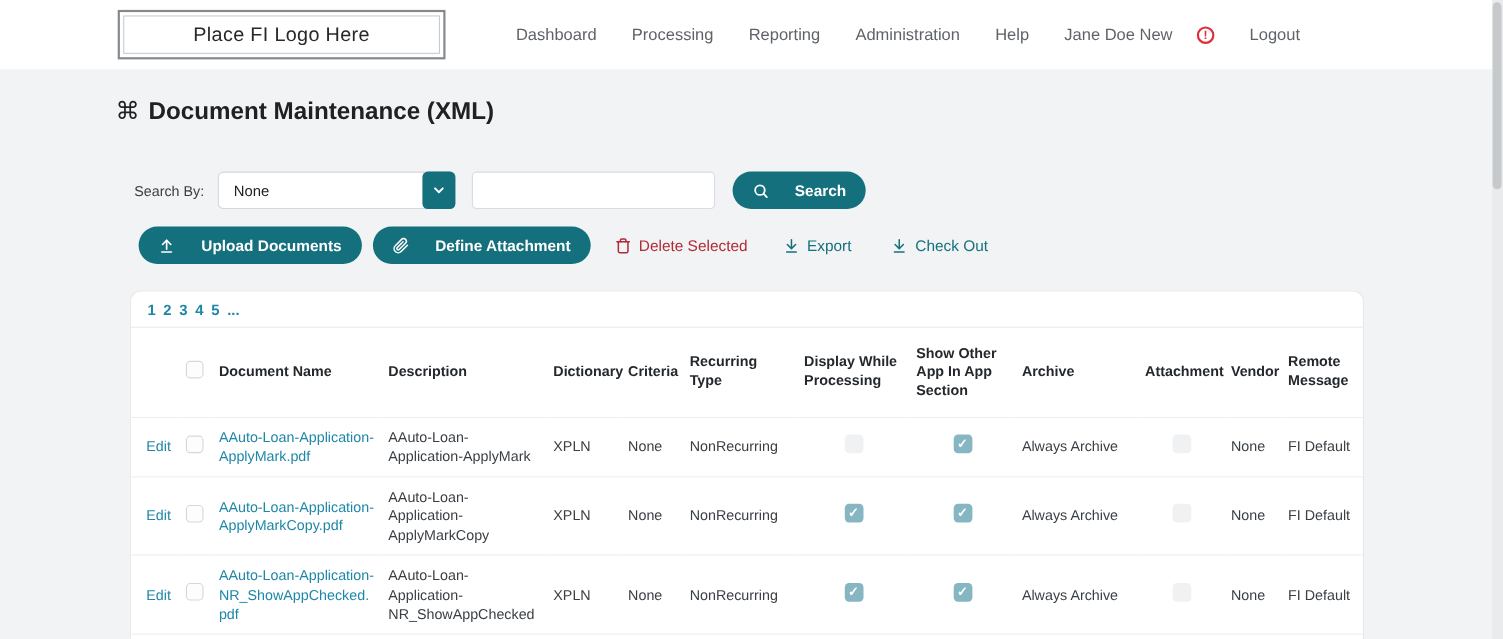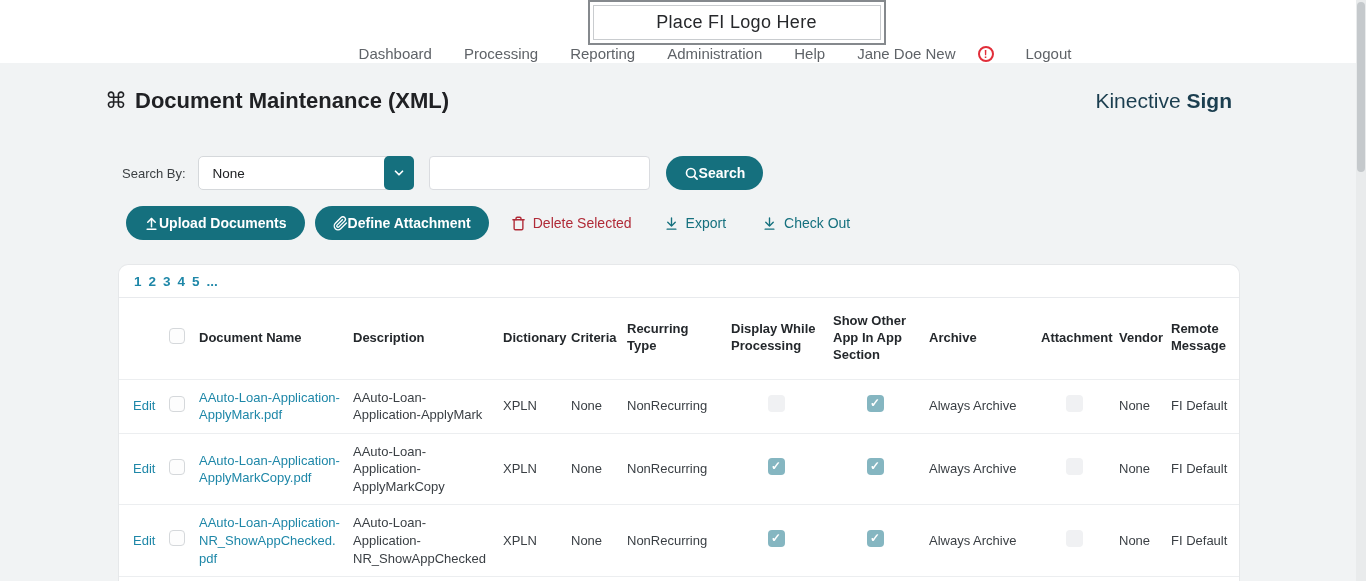--- a/index.html
+++ b/index.html
@@ -1,20 +1,20 @@
 <!DOCTYPE html>
 <html><head>
 <meta charset="utf-8">
 <style>
   * { margin:0; padding:0; box-sizing:border-box; }
   html,body { width:1366px; height:581px; overflow:hidden; background:#f1f3f4;
               font-family:"Liberation Sans", sans-serif; }
 
   
-  .navbar { height:63px; background:#fff; display:flex; align-items:center;flex-direction:column; }
+  .navbar { height:63px; background:#fff; display:flex; align-items:center; }
   .logo-box { margin-left:107px; width:298px; height:45px; border:2px solid #85898d;
               outline:1px solid #c9cccf; outline-offset:-6px;
               display:flex; align-items:center; justify-content:center;
               font-size:18px; color:#26282b; letter-spacing:.3px; background:#fff; }
   .nav-links { display:flex; gap:32px; margin-left:64px;
                font-size:15px; color:#5f6368; }
   .nav-links a { color:#5f6368; text-decoration:none; white-space:nowrap; cursor:pointer; }
   .user-item { display:flex; align-items:center; gap:22px; }
   .warn-icon { display:inline-block; width:16px; height:16px; border:2px solid #e12d39;
                border-radius:50%; color:#e12d39; font-size:11px; font-weight:700;
@@ -36,21 +36,21 @@
   .select { display:flex; align-items:center; width:216px; height:34px; background:#fff;
             border:1px solid #d5d8db; border-radius:5px; cursor:pointer; }
   .select .value { flex:1; padding-left:14px; font-size:13.5px; color:#202124; }
   .select .chev { width:30px; height:34px; margin:-1px; background:#15707e;
                   border-radius:5px; display:flex; align-items:center; justify-content:center; }
   .search-input { width:221px; height:34px; margin-left:15px; border:1px solid #dadce0;
                   border-radius:4px; background:#fff; padding:0 10px; font-size:13px;
                   font-family:"Liberation Sans", sans-serif; outline:none; }
   .btn-pill { height:34px; border:none; border-radius:17px; background:#15707e; color:#fff;
               font-size:14px; font-weight:600; font-family:"Liberation Sans", sans-serif;
-              display:inline-flex; align-items:center; gap:0; padding:0 18px; cursor:pointer;
+              display:inline-flex; align-items:center; gap:24px; padding:0 18px; cursor:pointer;
               white-space:nowrap;justify-content:flex-end; }
   .search-btn { margin-left:16px; }
 
   
   .actions-row { display:flex; align-items:center; margin:16px 0 0 126px; }
   .actions-row .gap10 { margin-left:10px; }
   .link-btn { display:inline-flex; align-items:center; gap:7px; background:none; border:none;
               font-size:14px; font-weight:400; cursor:pointer;
               font-family:"Liberation Sans", sans-serif; }
   .danger { color:#b02a37; margin-left:22px; }
@@ -111,24 +111,20 @@
       <span class="warn-icon"></span>
     </a>
     <a>Logout</a>
   </div>
 </div>
 
 <div class="page-head">
   <div class="page-title">
     <span class="title-icon">⌘</span>
     <span>Document Maintenance (XML)</span>
-  </div>
-  <div class="brand">
-    <span>Kinective</span>
-    <span class="bold">Sign</span>
   </div>
 </div>
 
 <div class="search-row">
   <span class="search-label">Search By:</span>
   <div class="select">
     <span class="value">None</span>
     <span class="chev">
       <svg width="14" height="14" viewBox="0 0 24 24" fill="none" stroke="#fff" stroke-width="3" stroke-linecap="round" stroke-linejoin="round">
           <polyline points="6 9 12 15 18 9"></polyline>

